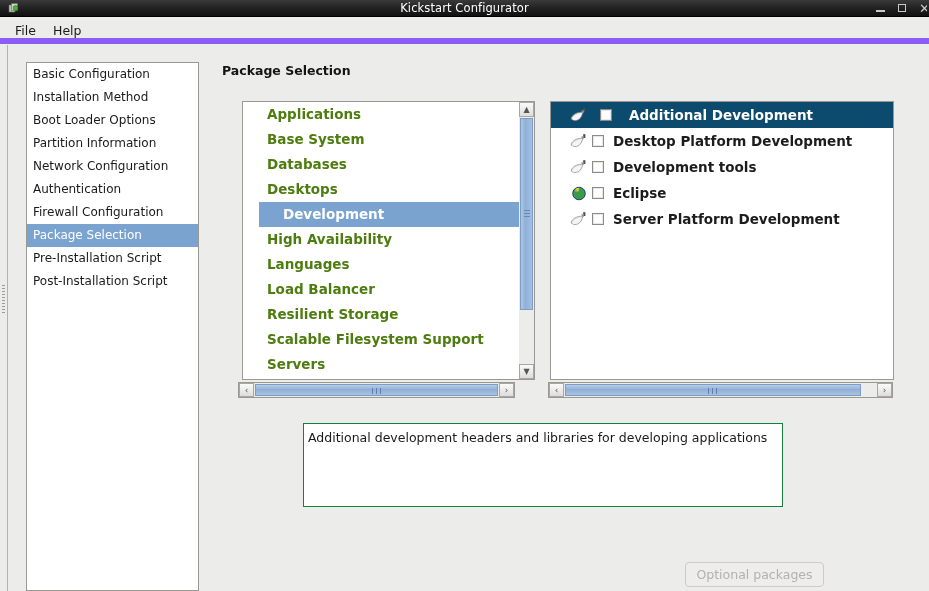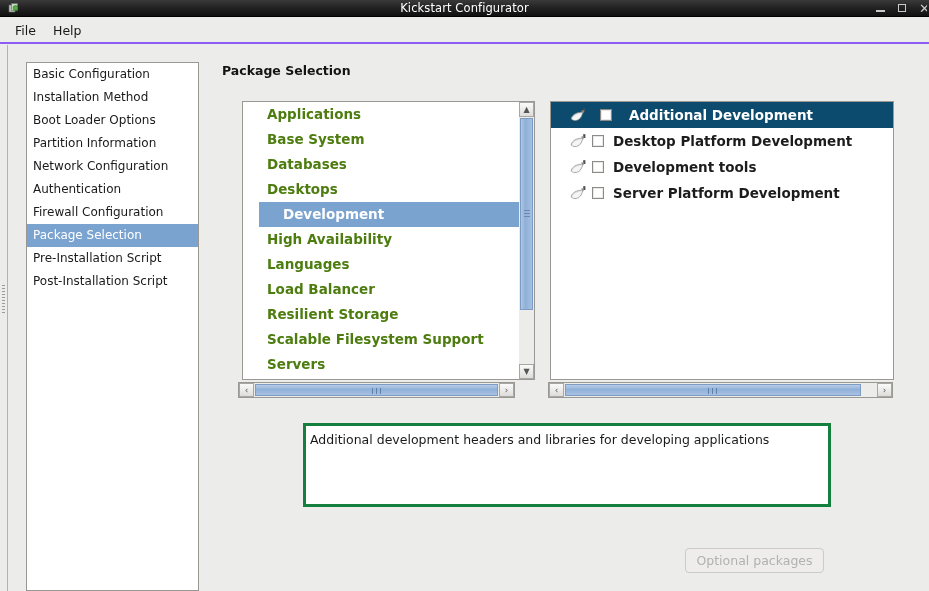--- a/index.html
+++ b/index.html
@@ -59,21 +59,21 @@
     color: #c9c9c9; font-size: 13px; line-height: 11px;
     font-family: "DejaVu Sans", sans-serif;
     overflow: hidden; width: 8px;
   }
 
   
   .menubar {
     position: absolute; left: 0; top: 17px;
     width: 929px; height: 27px;
     background: #ececeb;
-    border-bottom: 2px solid #8b5cf6;
+    border-bottom: 6px solid #8b5cf6;
     box-sizing: border-box;
   }
   .menu-item {
     position: absolute; top: 4px;
     font-size: 12.5px; color: #1a1a1a;
     padding: 2px 6px;
     cursor: default;
   }
   .menu-file { left: 9px; }
   .menu-help { left: 47px; }
@@ -258,34 +258,34 @@
     content: "";
     position: absolute; top: 3px; left: 50%;
     margin-left: -5px;
     width: 10px; height: 6px;
     background: repeating-linear-gradient(to right, #5f7ea8 0 1px, transparent 1px 4px);
   }
 
   
   .descbox {
     position: absolute; left: 95px; top: 378px;
-    width: 528px; height: 84px;
+    width: 480px; height: 84px;
     background: #ffffff;
-    border: 3px solid #15803d;
+    border: 1px solid #15803d;
     box-sizing: border-box;
     padding: 6px 4px 0 4px;
     font-size: 12.5px;
     color: #1a1a1a;
     overflow: hidden;
     cursor: text;
   }
 
   
   .opt-btn {
-    position: absolute; left: 477px; top: 503px;
+    position: absolute; left: 477px; top: 517px;
     width: 139px; height: 25px;
     border: 1px solid #cdcbc8;
     border-radius: 4px;
     background: #eeedec;
     color: #b3b1ae;
     font-size: 12.5px;
     display: flex; align-items: center; justify-content: center;
     box-sizing: border-box;
     cursor: default;
   }
@@ -387,20 +387,31 @@
                 <path d="M13.2 1.2 L15.4 1.2 L15.4 5.0 L13.2 5.0 Z" fill="#4a4a4a"></path>
                 <path d="M11.0 3.6 L14.4 3.2 L13.2 6.4 Z" fill="#8d8d8d"></path>
                 <path d="M1.2 12.1 C1.2 9.0 5.0 6.0 9.6 5.4 L13.0 5.0 L11.6 9.0 C10.4 12.2 7.0 13.9 4.2 13.6 Z" fill="#e2e2e2" stroke="#8a8a8a" stroke-width="0.7"></path>
                 <path d="M2.2 12.3 C2.6 10.2 5.6 7.6 9.4 6.7 L11.8 6.3 L10.8 8.9 C9.8 11.5 6.6 13.1 4.3 12.9 Z" fill="#f5f5f5"></path>
               </svg></span>
             <span class="chk"></span>
             <span>Development tools</span>
           </div>
           <div class="grp-row">
             <span class="grp-icon"><svg viewBox="0 0 19 16" width="19" height="16">
+                <circle cx="9" cy="8.5" r="6.3" fill="#2f7fc4"></circle>
+                <path d="M3.4 5.6 A6.3 6.3 0 0 1 14.4 11.6 A6.3 6.3 0 0 1 3.4 5.6 Z" fill="#3d9b46"></path>
+                <path d="M4.6 4.0 A6.3 6.3 0 0 1 9.6 2.3 L8.4 6.0 Z" fill="#e8c024"></path>
+                <circle cx="9" cy="8.5" r="6.3" fill="none" stroke="#17405f" stroke-width="0.9"></circle>
+                <ellipse cx="6.9" cy="5.8" rx="2.1" ry="1.3" fill="#ffffff" opacity="0.3"></ellipse>
+              </svg></span>
+            <span class="chk"></span>
+            <span>Eclipse</span>
+          </div>
+          <div class="grp-row">
+            <span class="grp-icon"><svg viewBox="0 0 19 16" width="19" height="16">
                 <path d="M13.2 1.2 L15.4 1.2 L15.4 5.0 L13.2 5.0 Z" fill="#4a4a4a"></path>
                 <path d="M11.0 3.6 L14.4 3.2 L13.2 6.4 Z" fill="#8d8d8d"></path>
                 <path d="M1.2 12.1 C1.2 9.0 5.0 6.0 9.6 5.4 L13.0 5.0 L11.6 9.0 C10.4 12.2 7.0 13.9 4.2 13.6 Z" fill="#e2e2e2" stroke="#8a8a8a" stroke-width="0.7"></path>
                 <path d="M2.2 12.3 C2.6 10.2 5.6 7.6 9.4 6.7 L11.8 6.3 L10.8 8.9 C9.8 11.5 6.6 13.1 4.3 12.9 Z" fill="#f5f5f5"></path>
               </svg></span>
             <span class="chk"></span>
             <span>Server Platform Development</span>
           </div>
         </div>
 

